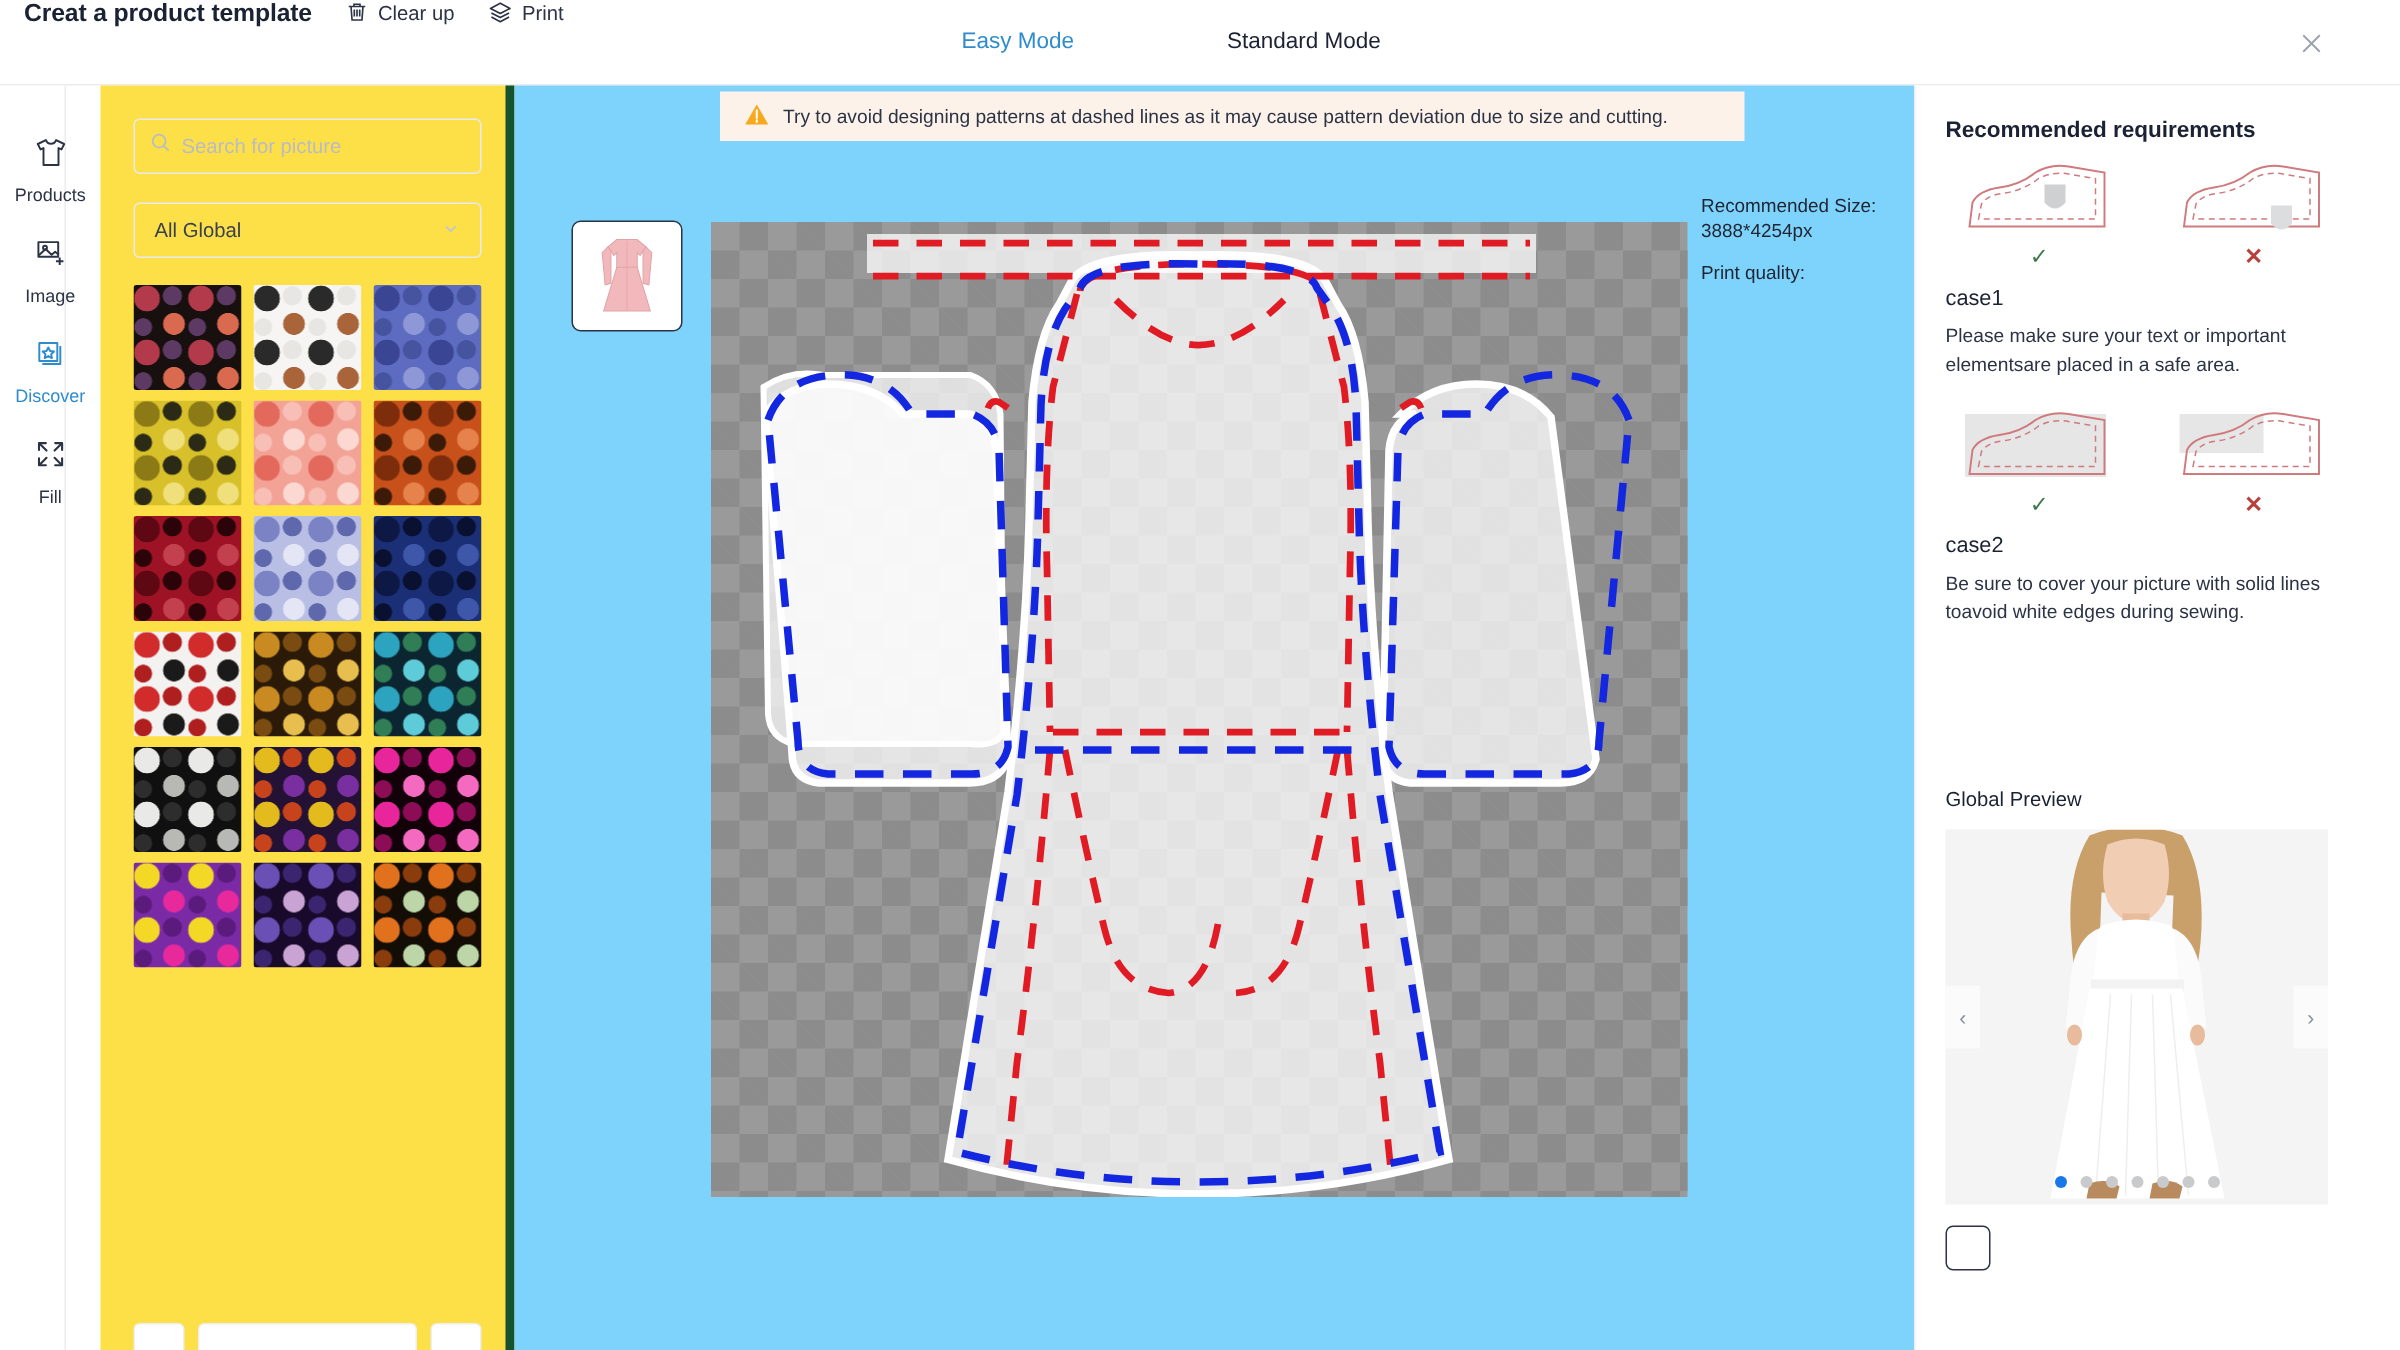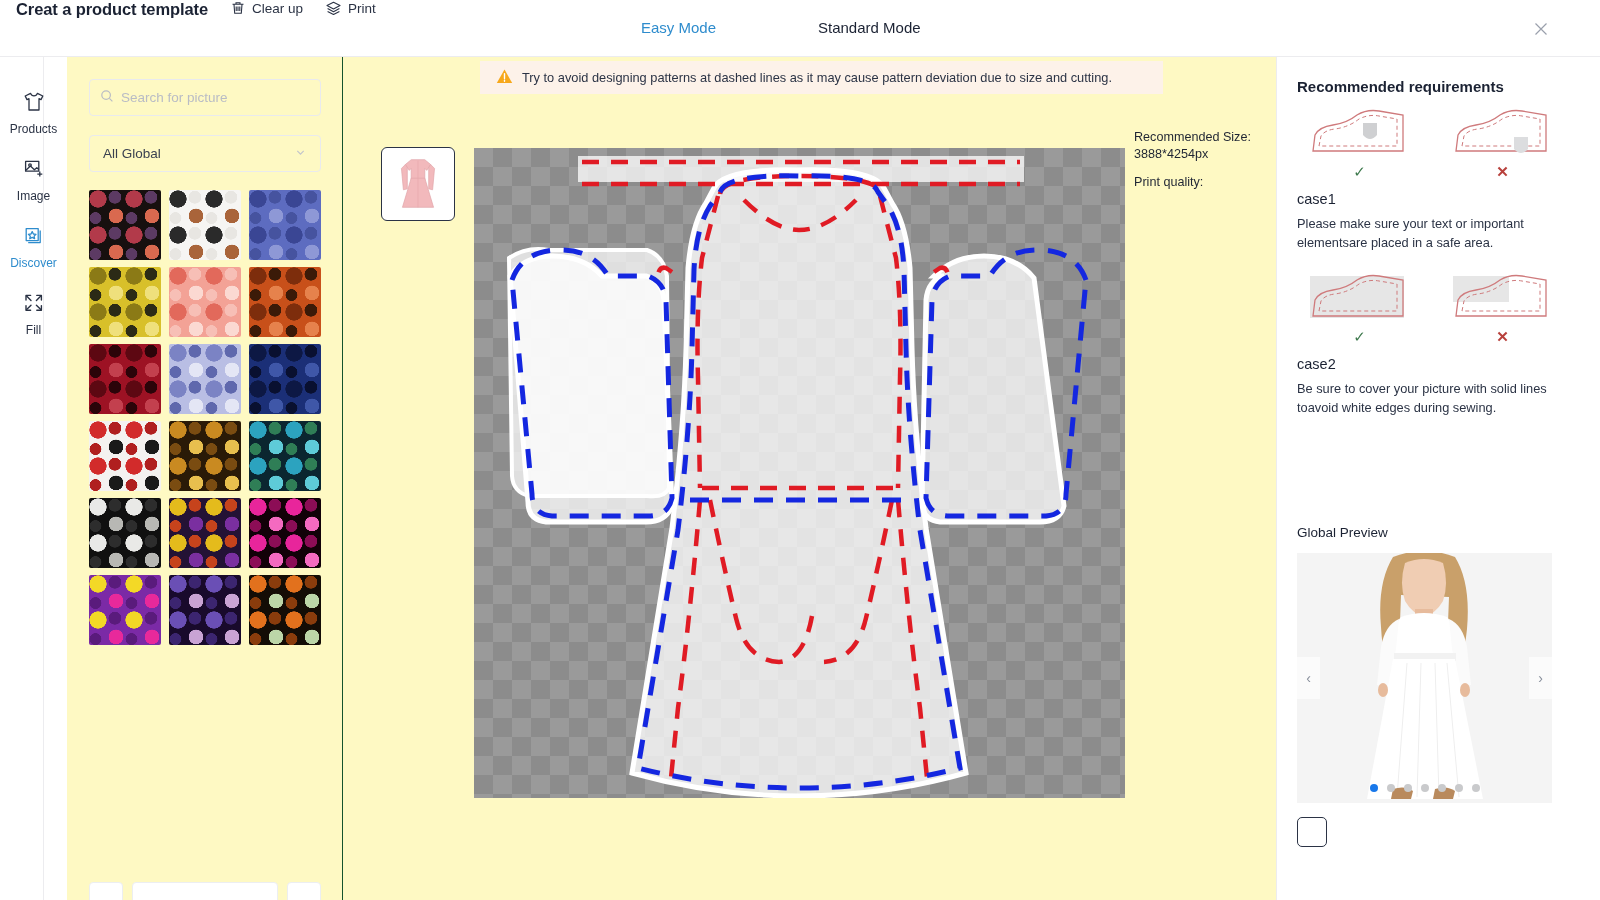--- a/index.html
+++ b/index.html
@@ -72,22 +72,22 @@
     gap: 5px; cursor: pointer; color: #2b3345;
   }
   .rail-item .rl { font-size: 12px; line-height: 1; }
   .rail-item.active { color: #2e8ccd; }
   .rail-item.active .rl { color: #2e8ccd; }
 
   
   .panel {
     position: absolute; top: 57px; left: 67px;
     width: 276px; height: 843px;
-    background: #fef9c3;
-    border-right: 1px solid #14532d;
+    background: #fde047;
+    border-right: 6px solid #14532d;
     padding: 22px 22px 0 22px;
   }
   .search-box {
     position: relative; width: 232px; height: 37px;
     border: 1px solid #e9eaee; border-radius: 4px;
     display: flex; align-items: center; padding: 0 10px; gap: 7px;
   }
   .search-box input {
     border: none; outline: none; flex: 1;
     font-family: "Liberation Sans", sans-serif;
@@ -120,21 +120,21 @@
     background: #fff; cursor: pointer;
   }
   .pg-mid {
     width: 146px; height: 30px; border: 1px solid #eceef1; border-radius: 4px;
     background: #fff; cursor: pointer;
   }
 
   
   .stage {
     position: absolute; top: 57px; left: 343px;
-    width: 933px; height: 843px; background: #fef9c3;
+    width: 933px; height: 843px; background: #7dd3fc;
   }
   .warn {
     position: absolute; left: 137px; top: 4px;
     width: 683px; height: 33px;
     background: #fdf2e9;
     display: flex; align-items: center; gap: 9px;
     padding: 0 16px;
     font-size: 12.8px; color: #2b3345;
   }
   .chip {

